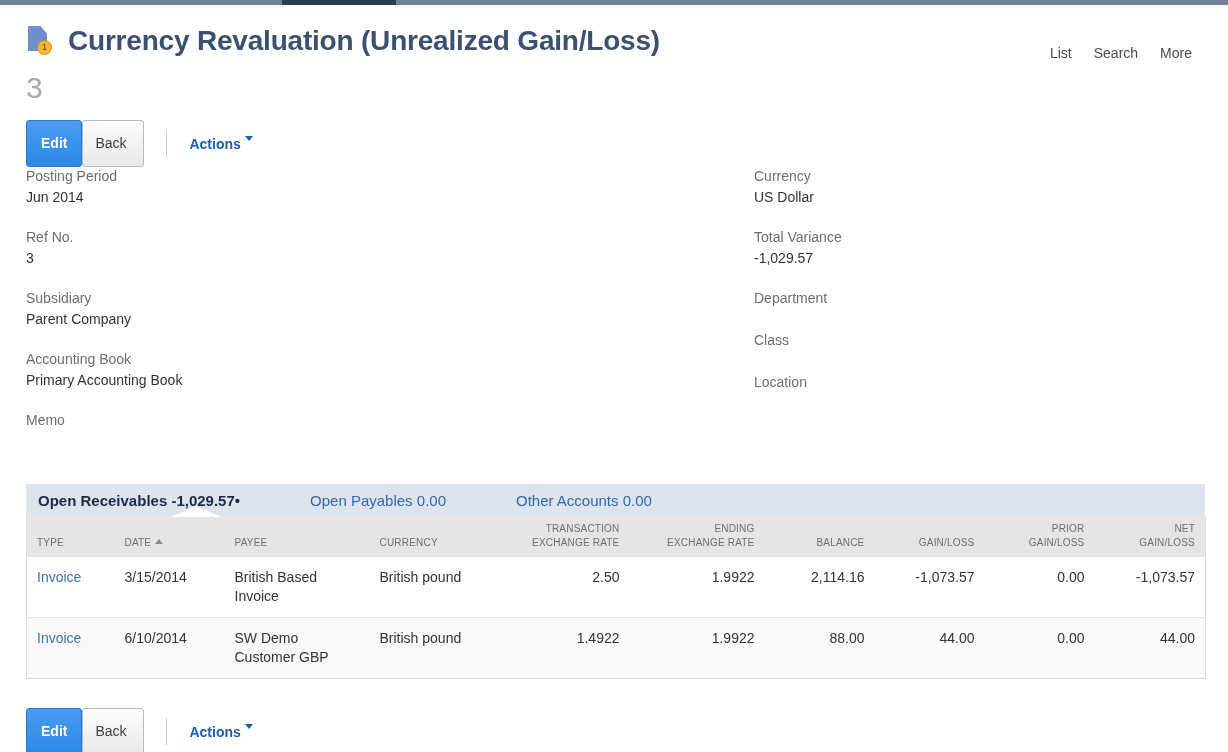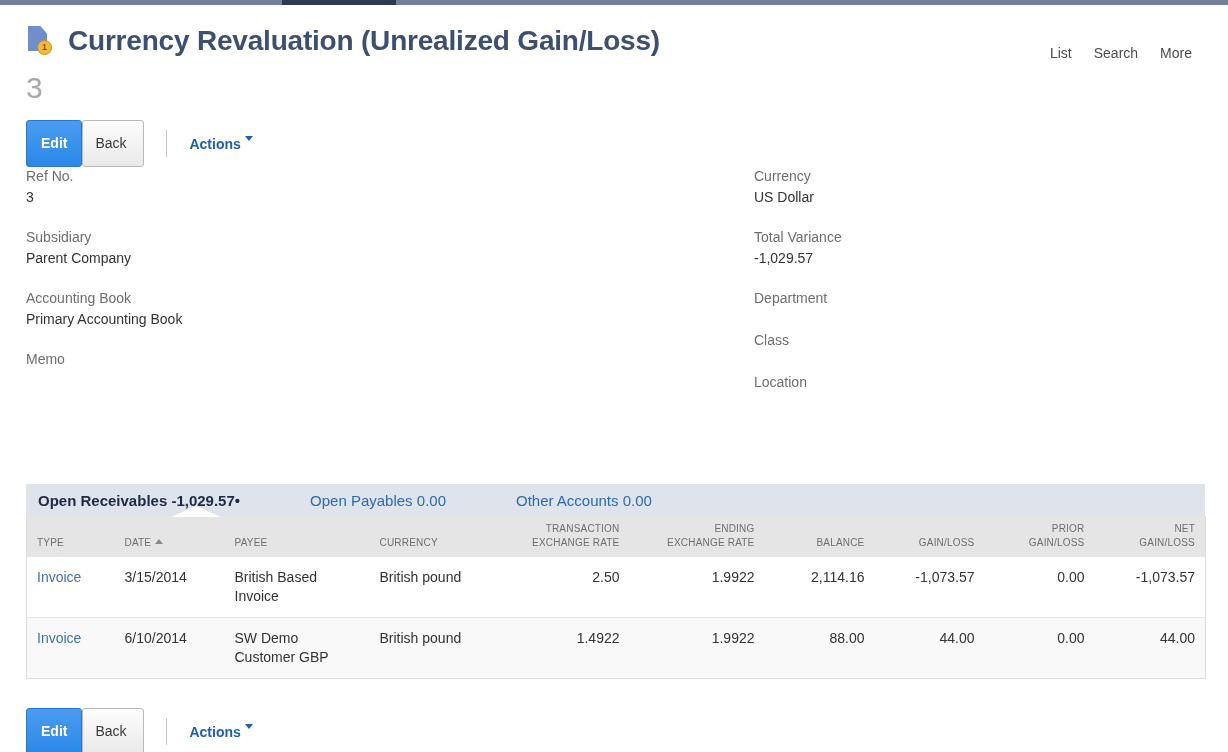--- a/index.html
+++ b/index.html
@@ -325,20 +325,24 @@
   <div class="bar-divider"></div>
   <a class="actions-link" href="#">
     <span>Actions</span>
     <span class="caret-down"></span>
   </a>
 </div>
 
 <div class="fields">
 
   <div class="field-col left">
+    <div class="field">
+      <div class="field-label">Posting Period</div>
+      <div class="field-value">Jun 2014</div>
+    </div>
     <div class="field">
       <div class="field-label">Ref No.</div>
       <div class="field-value">3</div>
     </div>
     <div class="field">
       <div class="field-label">Subsidiary</div>
       <div class="field-value">Parent Company</div>
     </div>
     <div class="field">
       <div class="field-label">Accounting Book</div>

